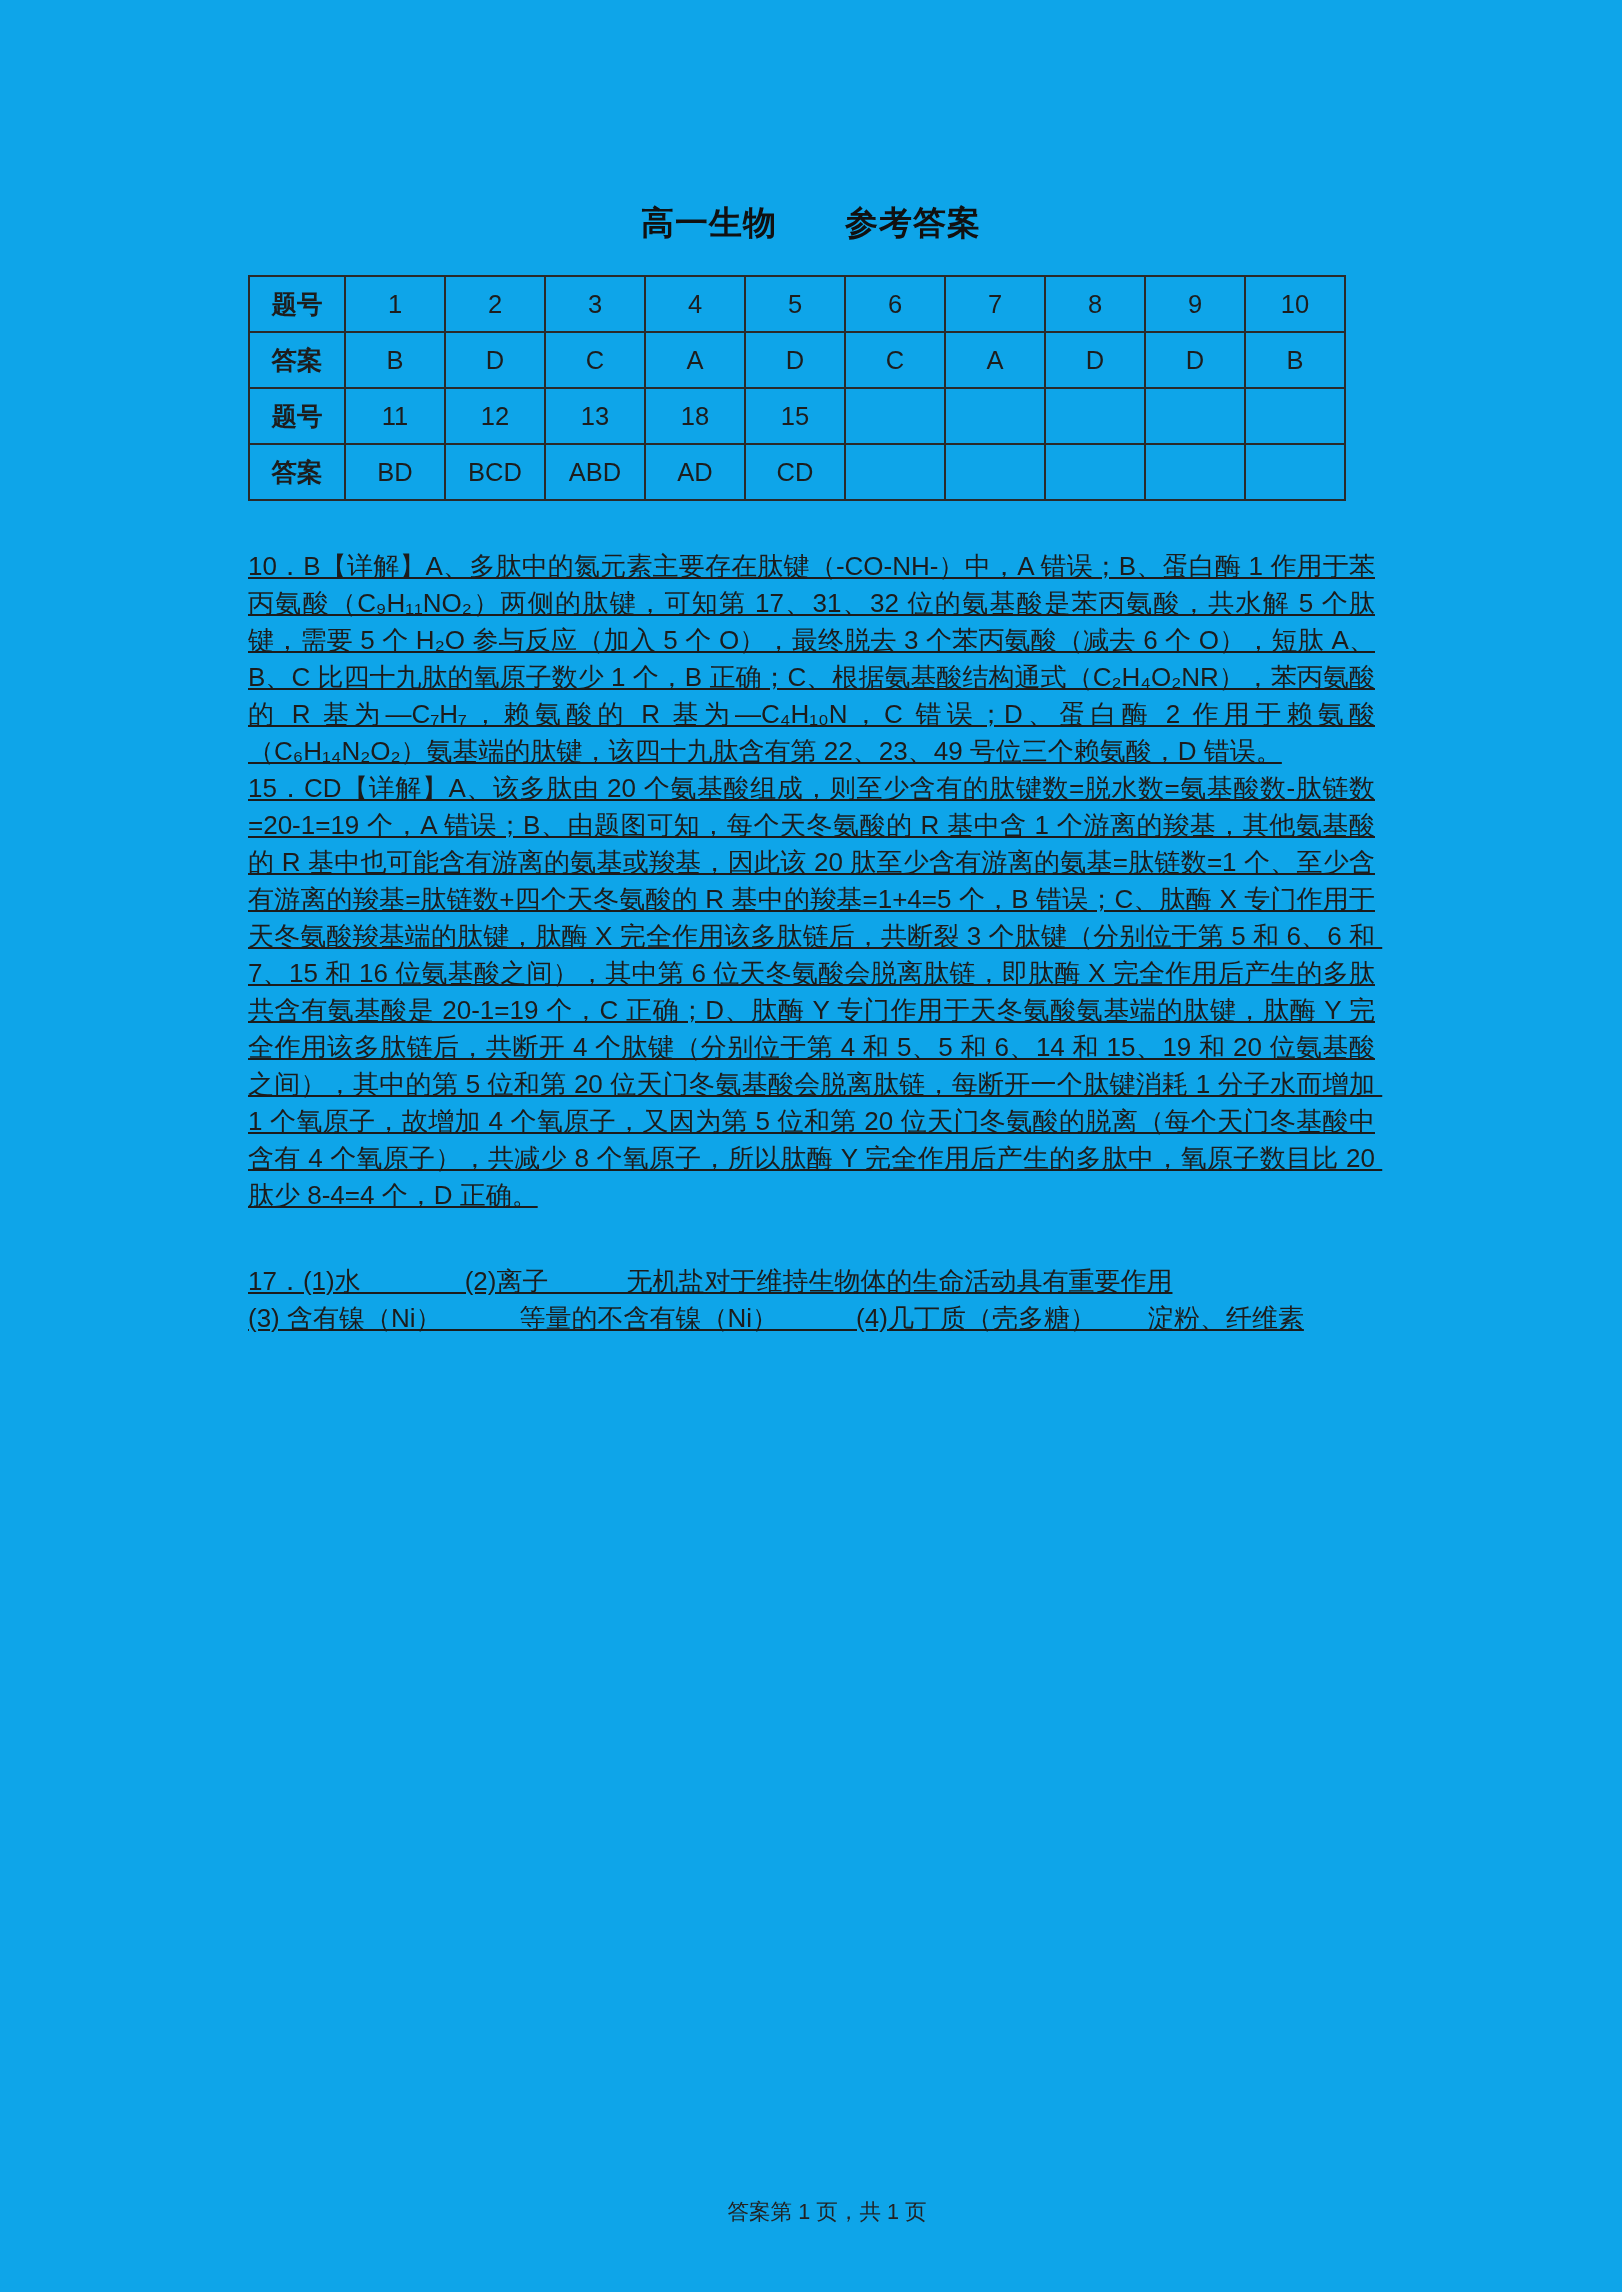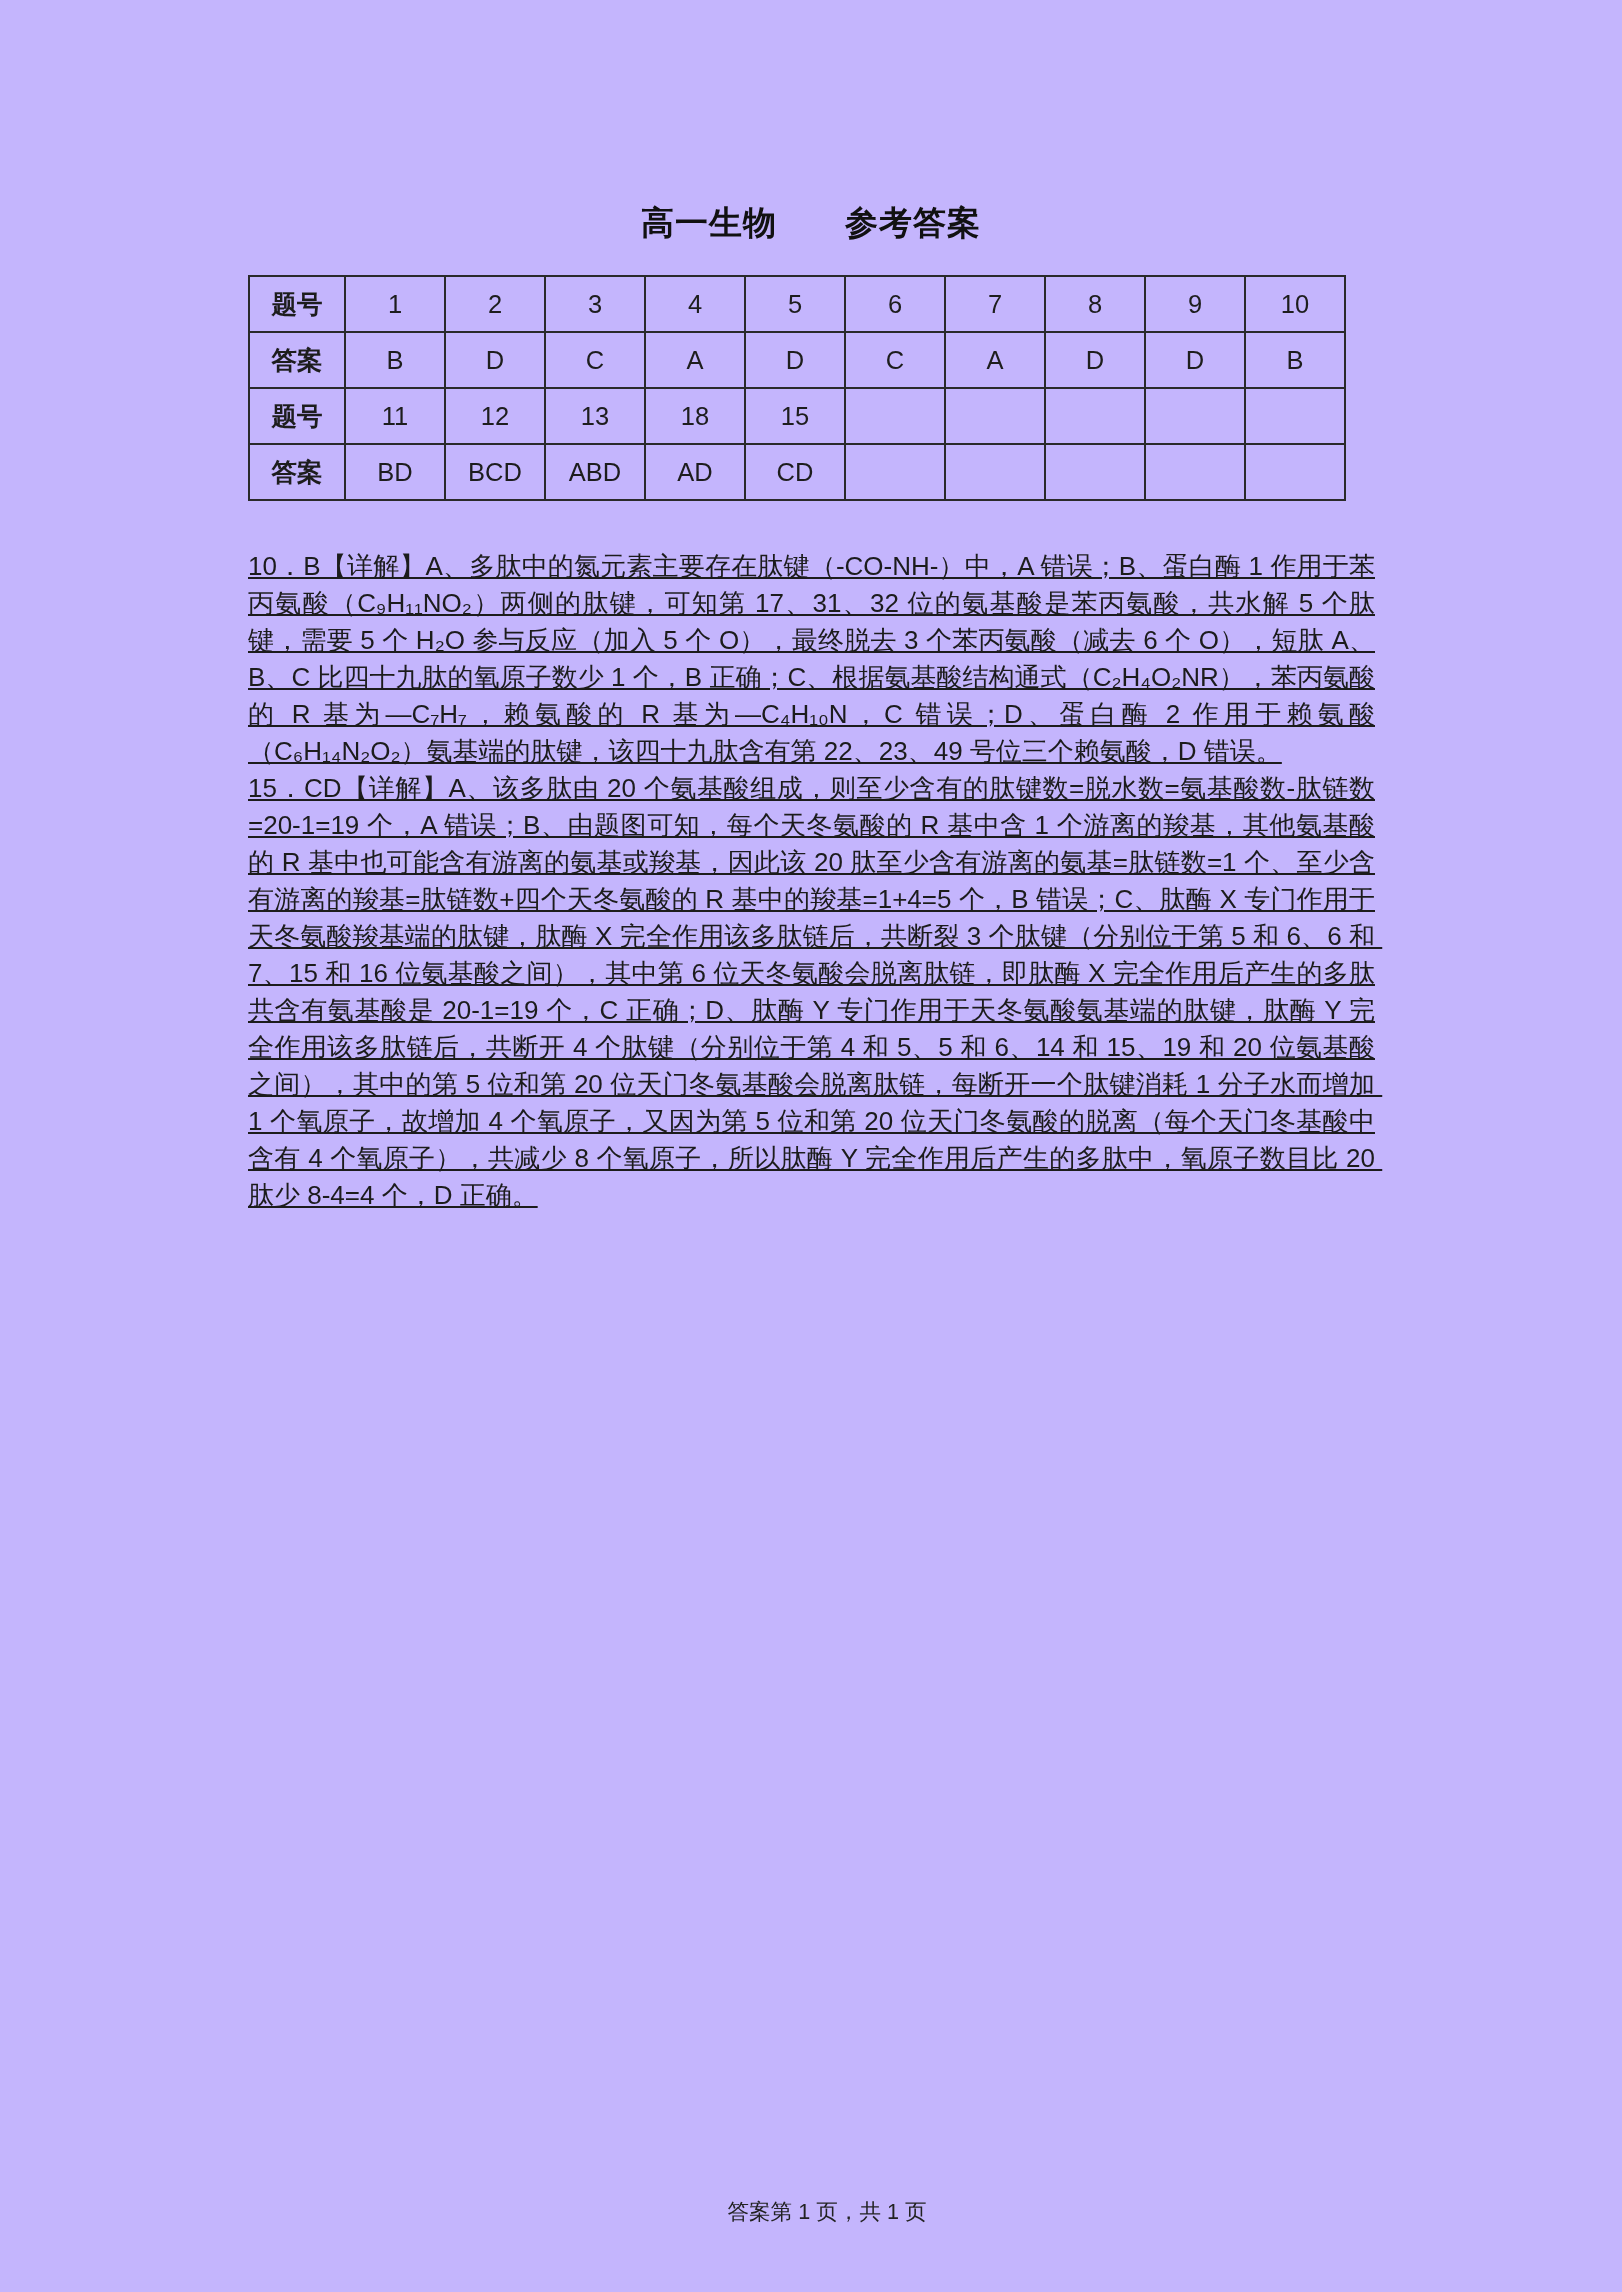--- a/index.html
+++ b/index.html
@@ -4,21 +4,21 @@
 <style>
   html, body {
     margin: 0;
     padding: 0;
     background: #ffffff;
   }
   .sheet {
     position: relative;
     width: 1622px;
     height: 2293px;
-    background: #c4b5fd;
+    background: #0ea5e9;
     color: #1d1d1d;
     font-family: "Liberation Sans", sans-serif;
     overflow: hidden;
   }
   .title {
     margin: 0;
     padding-top: 201px;
     text-align: center;
     font-size: 33px;
     font-weight: bold;
@@ -144,18 +144,20 @@
         <td></td>
         <td></td>
         <td></td>
       </tr>
     </tbody>
   </table>
 
   <div class="paragraphs">
     <p class="para">10．B【详解】A、多肽中的氮元素主要存在肽键（-CO-NH-）中，A 错误；B、蛋白酶 1 作用于苯丙氨酸（C₉H₁₁NO₂）两侧的肽键，可知第 17、31、32 位的氨基酸是苯丙氨酸，共水解 5 个肽键，需要 5 个 H₂O 参与反应（加入 5 个 O），最终脱去 3 个苯丙氨酸（减去 6 个 O），短肽 A、B、C 比四十九肽的氧原子数少 1 个，B 正确；C、根据氨基酸结构通式（C₂H₄O₂NR），苯丙氨酸的 R 基为—C₇H₇，赖氨酸的 R 基为—C₄H₁₀N，C 错误；D、蛋白酶 2 作用于赖氨酸（C₆H₁₄N₂O₂）氨基端的肽键，该四十九肽含有第 22、23、49 号位三个赖氨酸，D 错误。</p>
     <p class="para">15．CD【详解】A、该多肽由 20 个氨基酸组成，则至少含有的肽键数=脱水数=氨基酸数-肽链数=20-1=19 个，A 错误；B、由题图可知，每个天冬氨酸的 R 基中含 1 个游离的羧基，其他氨基酸的 R 基中也可能含有游离的氨基或羧基，因此该 20 肽至少含有游离的氨基=肽链数=1 个、至少含有游离的羧基=肽链数+四个天冬氨酸的 R 基中的羧基=1+4=5 个，B 错误；C、肽酶 X 专门作用于天冬氨酸羧基端的肽键，肽酶 X 完全作用该多肽链后，共断裂 3 个肽键（分别位于第 5 和 6、6 和 7、15 和 16 位氨基酸之间），其中第 6 位天冬氨酸会脱离肽链，即肽酶 X 完全作用后产生的多肽共含有氨基酸是 20-1=19 个，C 正确；D、肽酶 Y 专门作用于天冬氨酸氨基端的肽键，肽酶 Y 完全作用该多肽链后，共断开 4 个肽键（分别位于第 4 和 5、5 和 6、14 和 15、19 和 20 位氨基酸之间），其中的第 5 位和第 20 位天门冬氨基酸会脱离肽链，每断开一个肽键消耗 1 分子水而增加 1 个氧原子，故增加 4 个氧原子，又因为第 5 位和第 20 位天门冬氨酸的脱离（每个天门冬基酸中含有 4 个氧原子），共减少 8 个氧原子，所以肽酶 Y 完全作用后产生的多肽中，氧原子数目比 20 肽少 8-4=4 个，D 正确。</p>
+    <p class="para gap">17．(1)水　　　　(2)离子　　　无机盐对于维持生物体的生命活动具有重要作用
+(3) 含有镍（Ni）　　　等量的不含有镍（Ni）　　　(4)几丁质（壳多糖）　　淀粉、纤维素</p>
   </div>
 
   <div class="footer">答案第 1 页，共 1 页</div>
 
 </div>
 
 
 </body></html>

